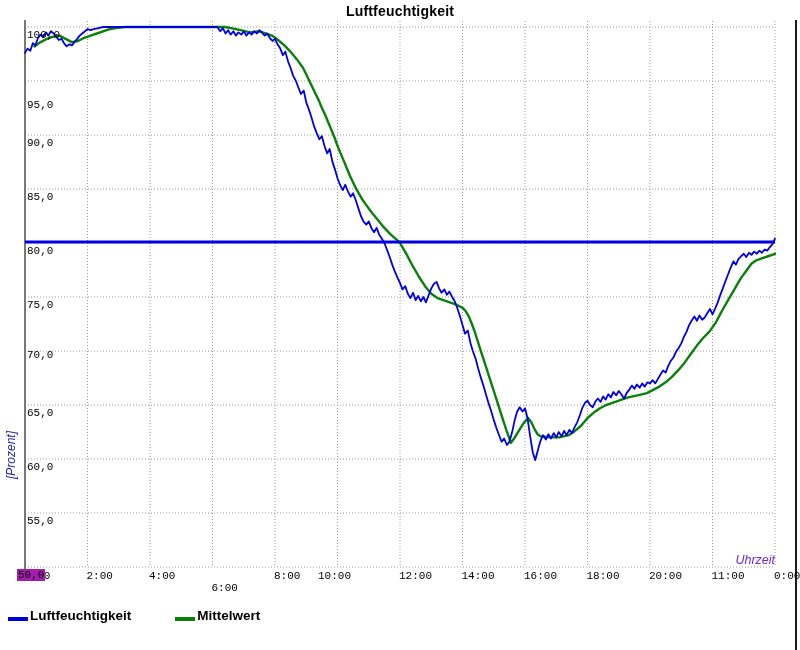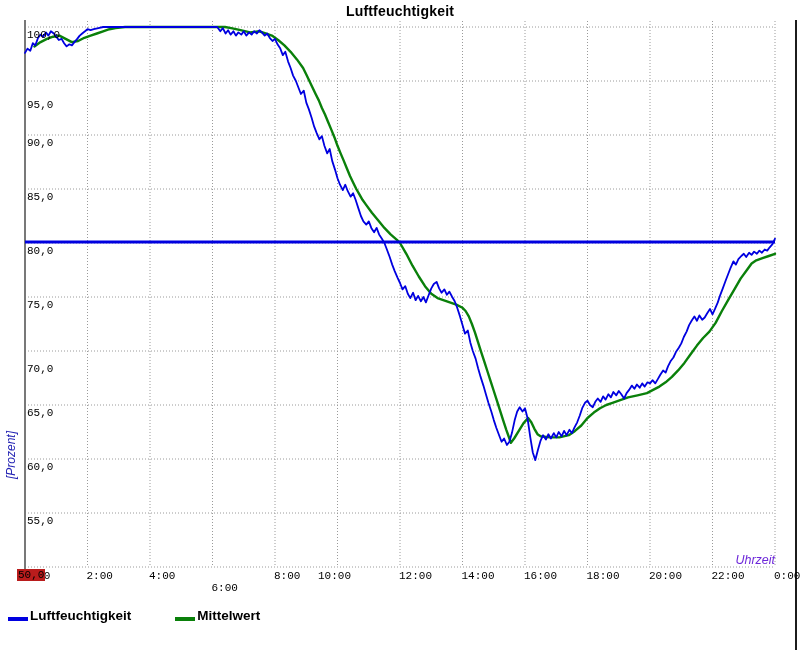--- a/index.html
+++ b/index.html
@@ -77,35 +77,35 @@
       <span class="tick-label" style="left: 86.5px; top: 570px;">2:00</span>
       <span class="tick-label" style="left: 149px; top: 570px;">4:00</span>
       <span class="tick-label" style="left: 211.5px; top: 570px; margin-top: 12px;">6:00</span>
       <span class="tick-label" style="left: 274px; top: 570px; text-align: center;">8:00</span>
       <span class="tick-label" style="left: 318px; top: 570px;">10:00</span>
       <span class="tick-label" style="left: 399px; top: 570px;">12:00</span>
       <span class="tick-label" style="left: 461.5px; top: 570px;">14:00</span>
       <span class="tick-label" style="left: 524px; top: 570px;">16:00</span>
       <span class="tick-label" style="left: 586.5px; top: 570px; text-align: center;">18:00</span>
       <span class="tick-label" style="left: 649px; top: 570px;">20:00</span>
-      <span class="tick-label" style="left: 711.5px; top: 570px;">22:00</span>
+      <span class="tick-label" style="left: 711.5px; top: 570px;">11:00</span>
       <span class="tick-label" style="left: 774px; top: 570px;">0:00</span>
     </div>
   <div id="y-ticks" class="tick-layer">
       <span class="tick-label" style="top: 29px; left: 27px;">100,0</span>
       <span class="tick-label" style="top: 83px; left: 27px; margin-top: 16px;">95,0</span>
       <span class="tick-label" style="top: 137px; left: 27px;">90,0</span>
       <span class="tick-label" style="top: 191px; left: 27px;">85,0</span>
       <span class="tick-label" style="top: 245px; left: 27px;">80,0</span>
       <span class="tick-label" style="top: 299px; left: 27px;">75,0</span>
-      <span class="tick-label" style="top: 363px; left: 27px;">70,0</span>
+      <span class="tick-label" style="top: 349px; left: 27px;">70,0</span>
       <span class="tick-label" style="top: 407px; left: 27px;">65,0</span>
       <span class="tick-label" style="top: 461px; left: 27px;">60,0</span>
       <span class="tick-label" style="top: 515px; left: 27px;">55,0</span>
-      <span class="tick-label" style="top: 569px; left: 17px; background: #b91c1c; padding: 0px 1px;">50,0</span>
+      <span class="tick-label" style="top: 569px; left: 17px; background: #a21caf; padding: 0px 1px;">50,0</span>
     </div>
 
   <div id="ylabel">[Prozent]</div>
   <div id="xlabel">Uhrzeit</div>
 
   <div id="legend">
     <div class="legend-item">
       <span class="legend-swatch" id="swatch-0" style="background: rgb(0, 0, 224);"></span>
       <span class="legend-label">Luftfeuchtigkeit</span>
     </div>

